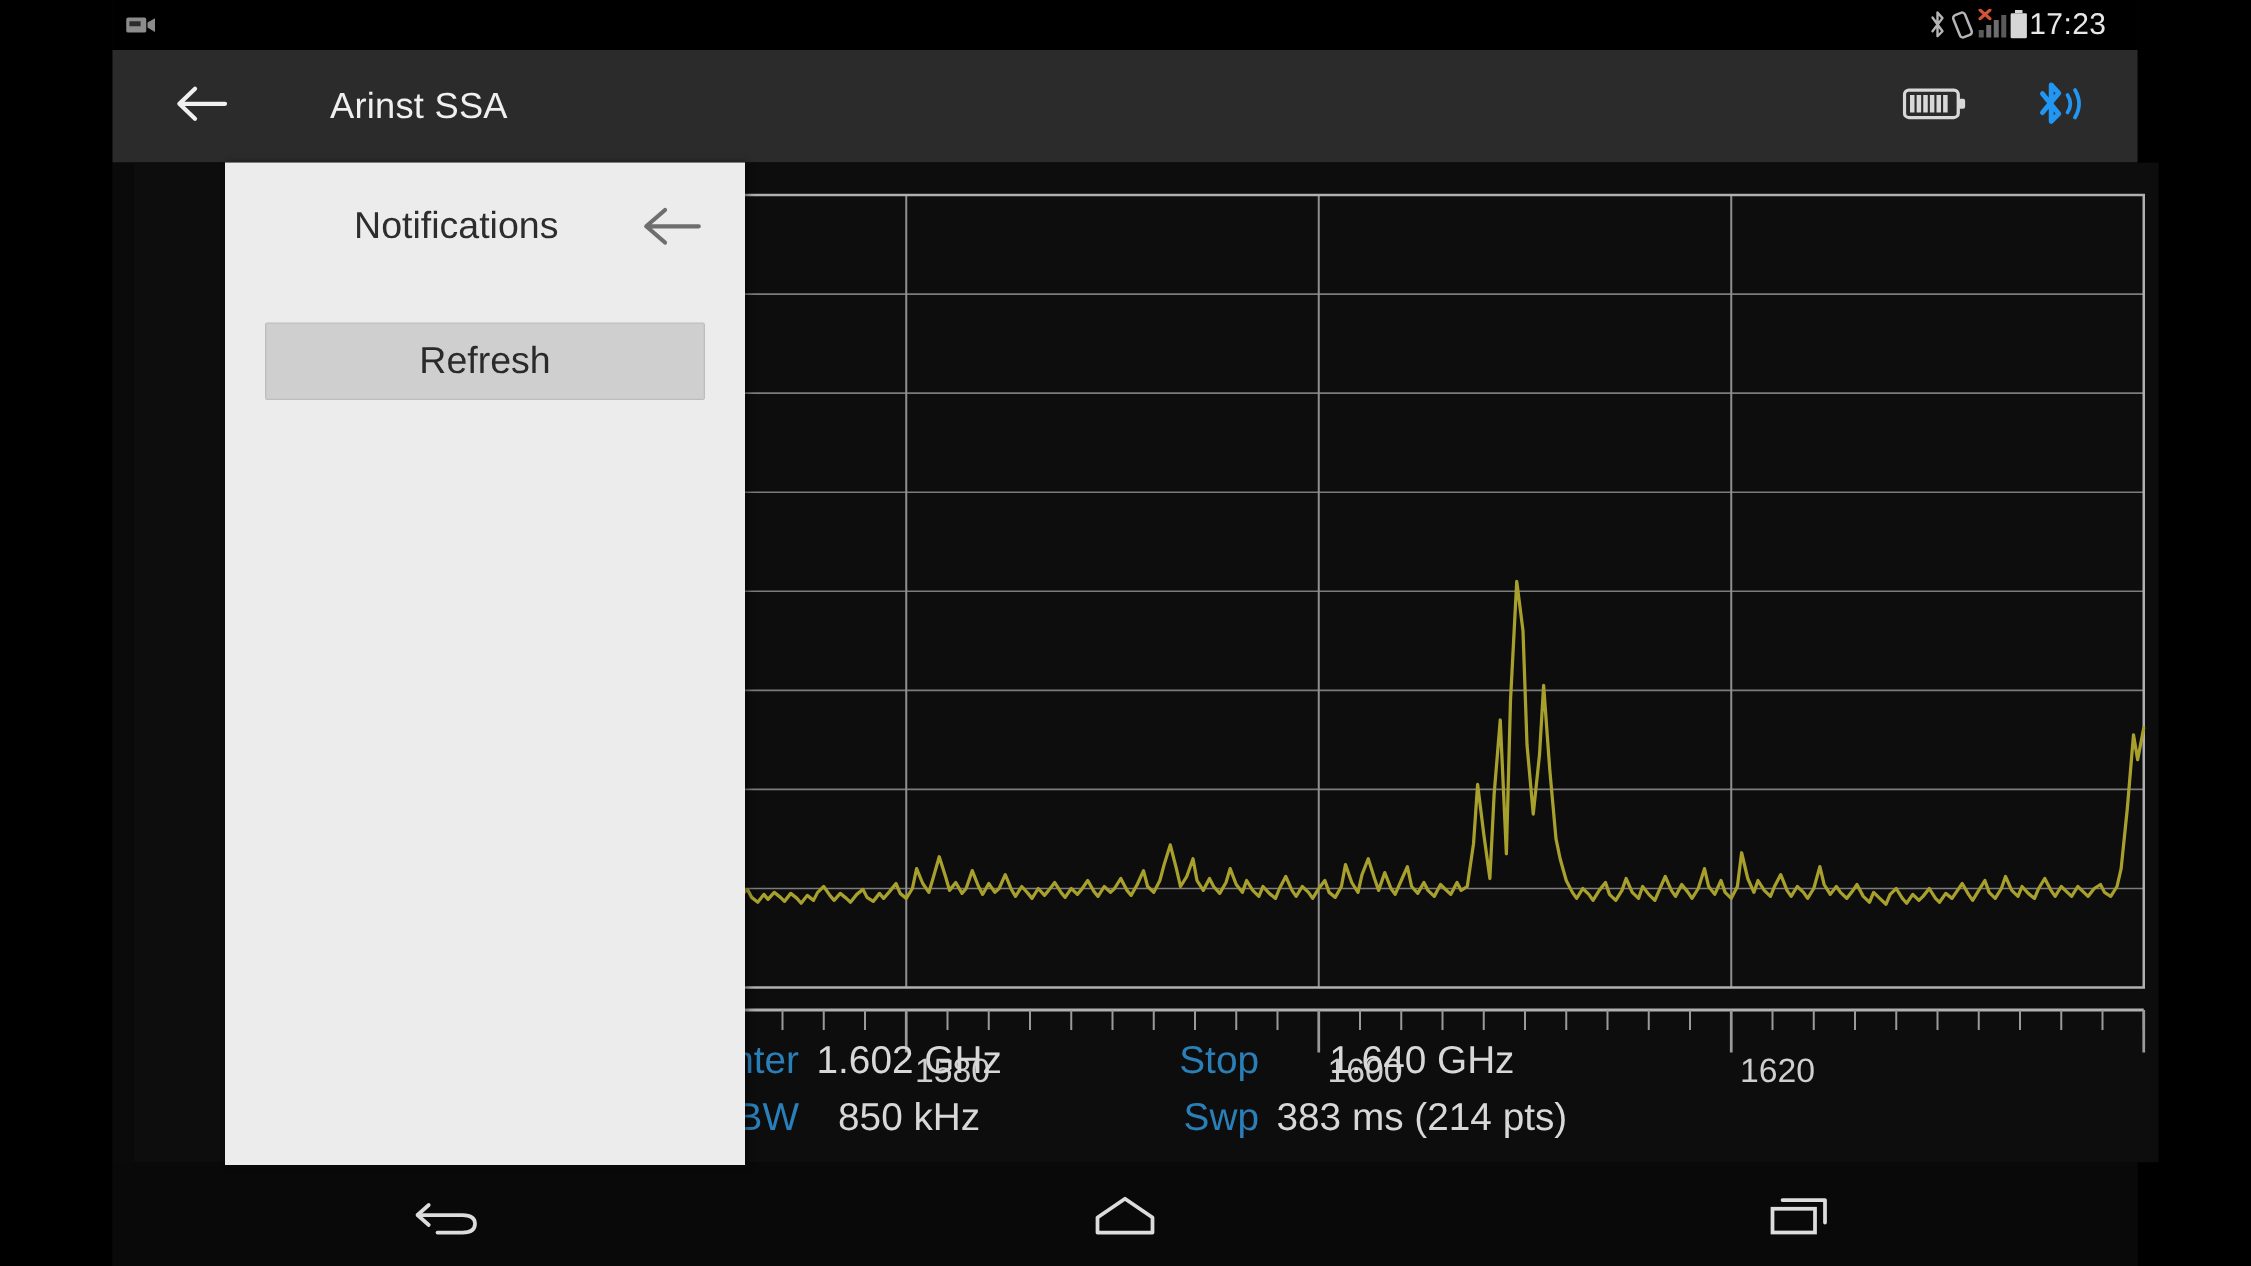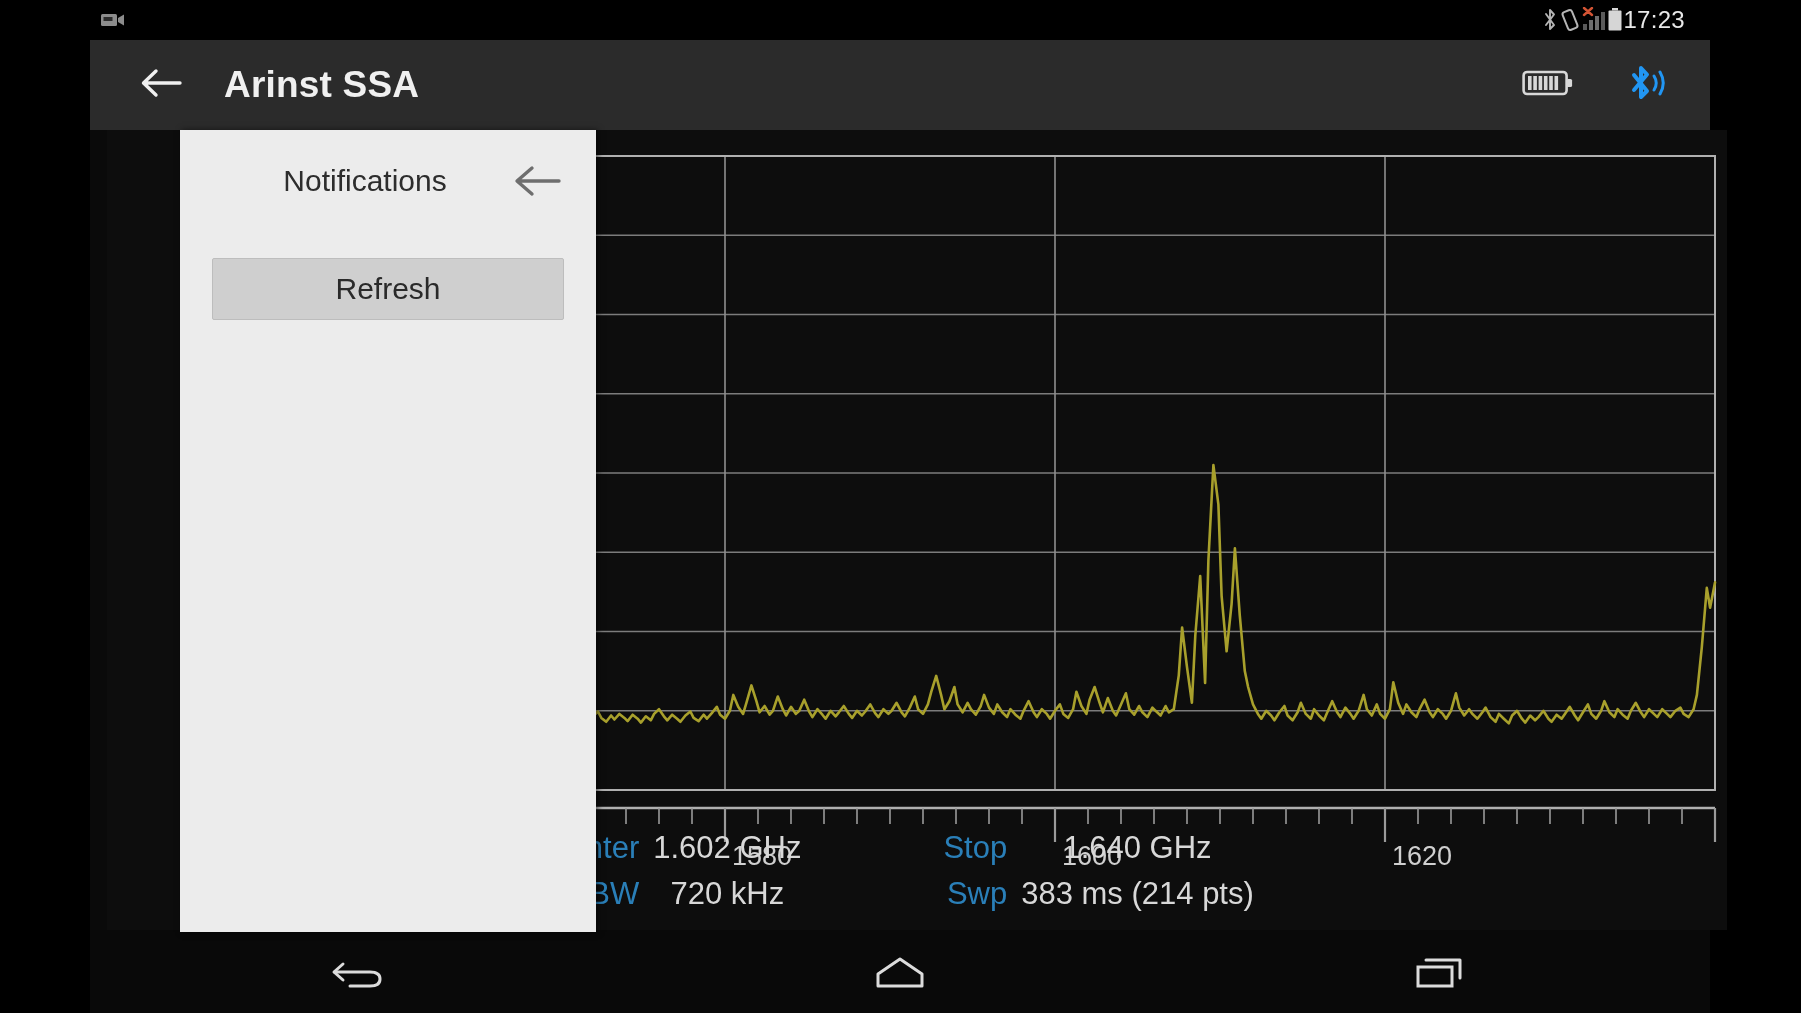--- a/index.html
+++ b/index.html
@@ -36,21 +36,21 @@
   }
   .sb-ico { display:block; }
   
   #actionbar {
     position:absolute; left:0; top:40px; width:100%; height:90px;
     background:#2b2b2b;
     display:flex; align-items:center;
   }
   #actionbar .ab-left { display:flex; align-items:center; padding-left:50px; gap:42px; }
   #app-title {
-    color:#f0f0f0; font-size:37px; font-weight:bold; letter-spacing:0.2px;
+    color:#f0f0f0; font-size:29px; font-weight:normal; letter-spacing:0.2px;margin-left:40px;
   }
   #actionbar .ab-right {
     margin-left:auto; display:flex; align-items:center; gap:52px; padding-right:42px;
   }
   
   #content {
     position:absolute; left:0; top:130px; width:100%; height:800px;
     background:#0a0a0a;
   }
   
@@ -251,21 +251,21 @@
 
       <div id="info">
         <div class="info-grid">
           <span class="lbl">Center</span>
           <span class="val">1.602 GHz</span>
           <span class="spacer"></span>
           <span class="lbl">Stop</span>
           <span class="val">1.640 GHz</span>
 
           <span class="lbl">RBW</span>
-          <span class="val">720 kHz</span>
+          <span class="val">850 kHz</span>
           <span class="spacer"></span>
           <span class="lbl">Swp</span>
           <span class="val">383 ms (214 pts)</span>
         </div>
       </div>
     </div>
 
     <div id="navbar">
       <div class="nav-btn">
         <svg width="60" height="44" viewBox="0 0 60 44">

